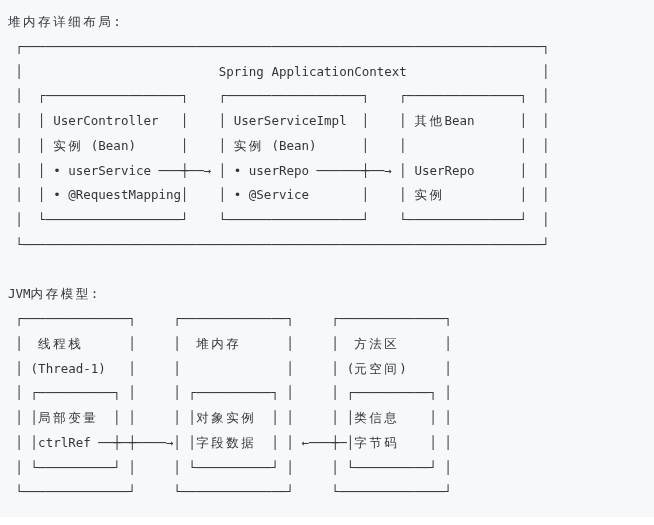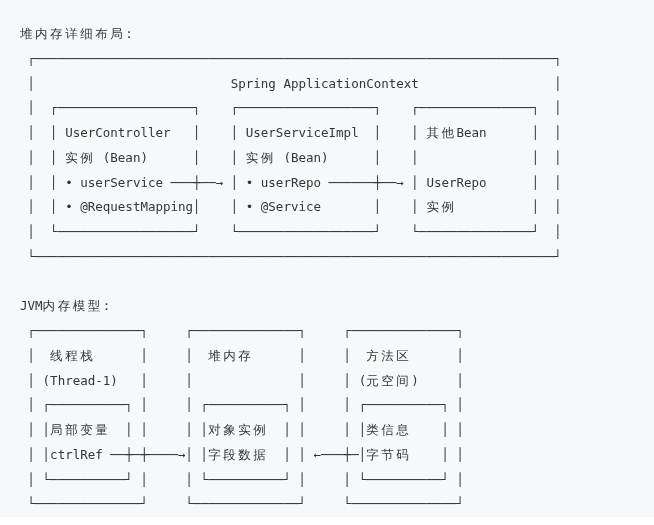--- a/index.html
+++ b/index.html
@@ -15,21 +15,21 @@
   }
   .code-block {
     box-sizing: border-box;
     width: 654px;
     height: 517px;
     background: #f7f8fa;
     padding: 10px 8px 12px 8px;
     overflow: hidden;
   }
   .ascii-art {
-    margin: 12px;
+    margin: 0;
     font-family: "DejaVu Sans Mono", "Liberation Mono", monospace;
     font-size: 12.5px;
     line-height: 24.75px;
     color: #31363b;
     white-space: pre;
   }
   .ascii-art .line {
     white-space: pre;
     height: 24.75px;
   }

